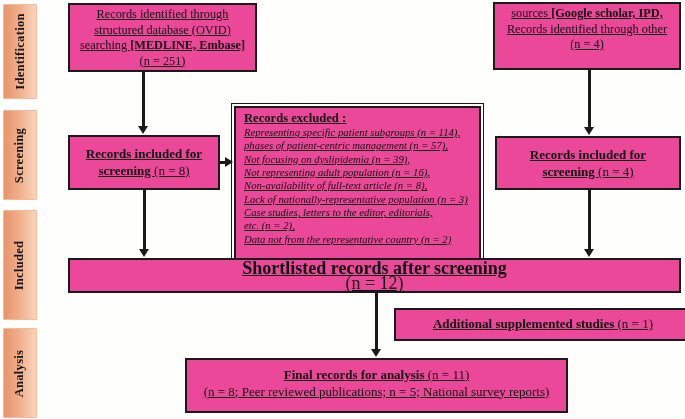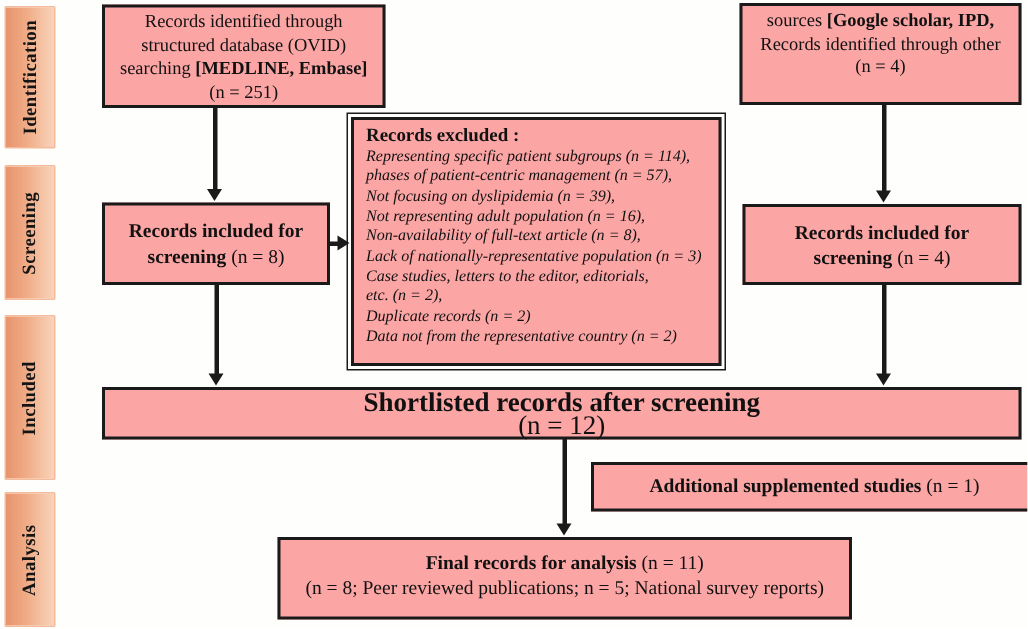--- a/index.html
+++ b/index.html
@@ -13,29 +13,29 @@
     background:linear-gradient(90deg,#e8946b 0%,#f0ad88 45%,#f9d4bb 100%);
     border:1px solid #f3bb9b;border-radius:1px;
     display:flex;align-items:center;justify-content:center;
   }
   .stage-label{
     transform:rotate(-90deg);white-space:nowrap;
     font-weight:bold;font-size:12.5px;letter-spacing:.3px;color:#141414;
   }
   
   .fbox{
-    position:absolute;border:2.5px solid #1a1a1a;background:#fca5a5;
-    text-align:center;font-size:12.3px;line-height:15.5px;box-sizing:border-box;
+    position:absolute;border:2.5px solid #1a1a1a;background:#ec4899;
+    text-align:center;font-size:12.3px;line-height:15.5px;box-sizing:border-box;text-decoration:underline;
   }
   .fbox .line{white-space:nowrap;}
   .bold{font-weight:bold;}
   
   .dblborder{outline:1.2px solid #1a1a1a;outline-offset:2px;}
   .excl{
-    text-align:left;padding:2px 8px 0 8px;
+    text-align:left;padding:2px 8px 0 8px;margin-top:28px;
   }
   .excl-title{font-weight:bold;font-size:12.6px;line-height:16px;}
   .excl-reason{
     font-style:italic;font-size:10.7px;line-height:13.35px;white-space:nowrap;
   }
   
   .varrow{position:absolute;width:11px;}
   .varrow .shaft{position:absolute;left:4.2px;top:0;bottom:6px;width:2.6px;background:#1a1a1a;}
   .varrow .head{position:absolute;bottom:0;left:0;width:0;height:0;
     border-left:5.5px solid transparent;border-right:5.5px solid transparent;
@@ -90,21 +90,20 @@
   <div class="fbox dblborder excl" style="left:234px;top:78px;width:247px;height:166px;">
     <div class="excl-title">Records excluded :</div>
     <div class="excl-reason">Representing specific patient subgroups (n = 114),</div>
     <div class="excl-reason">phases of patient-centric management (n = 57),</div>
     <div class="excl-reason">Not focusing on dyslipidemia (n = 39),</div>
     <div class="excl-reason">Not representing adult population (n = 16),</div>
     <div class="excl-reason">Non-availability of full-text article (n = 8),</div>
     <div class="excl-reason">Lack of nationally-representative population (n = 3)</div>
     <div class="excl-reason">Case studies, letters to the editor, editorials,</div>
     <div class="excl-reason">etc. (n = 2),</div>
-    <div class="excl-reason">Duplicate records (n = 2)</div>
     <div class="excl-reason">Data not from the representative country (n = 2)</div>
   </div>
 
   <div class="fbox" style="left:68px;top:258px;width:613px;height:35px;padding-top:1px;font-size:18px;line-height:15px;">
     <div class="line bold">Shortlisted records after screening</div>
     <div class="line">(n = 12)</div>
   </div>
 
   <div class="fbox" style="left:383px;top:308px;width:298px;height:33px;font-size:13px;line-height:27px;margin-left:11px;">
     <div class="line"><span class="bold">Additional supplemented studies</span><span> (n = 1)</span></div>

